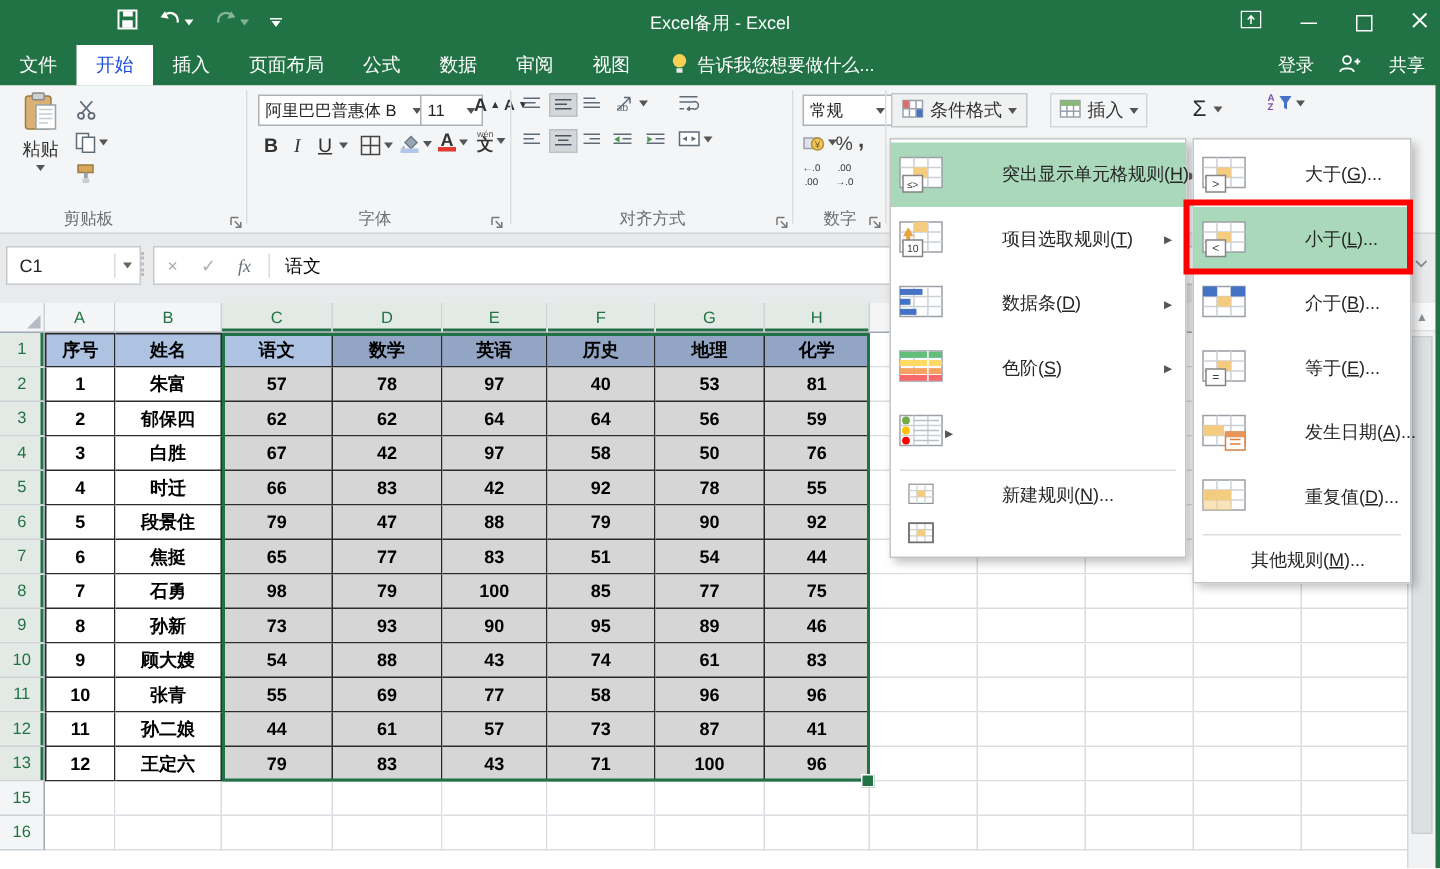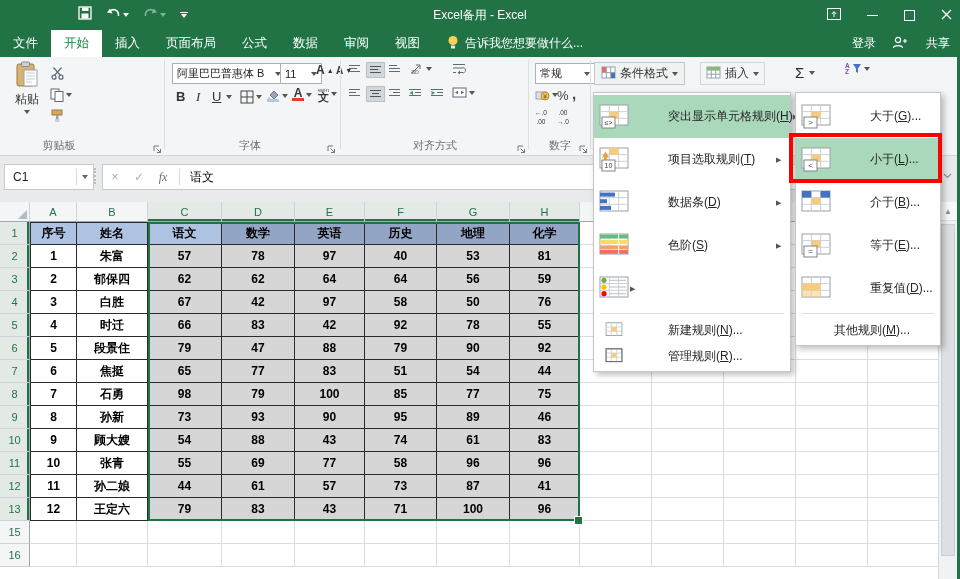--- a/index.html
+++ b/index.html
@@ -11,21 +11,21 @@
   .qbtn{display:flex;align-items:center;gap:2px;cursor:default;}
   .tri-dn{width:0;height:0;border-left:3px solid transparent;border-right:3px solid transparent;border-top:4px solid #fff;display:inline-block;}
   .tri-dn.dim{border-top-color:rgba(255,255,255,.45);}
   .wintitle{position:absolute;left:0;right:0;top:0;height:30px;line-height:30px;text-align:center;font-size:12px;color:#fff;}
   .winctl{position:absolute;right:8px;top:0;height:30px;display:flex;align-items:center;gap:26px;}
   .wc-min{width:11px;height:1px;background:#fff;}
   .wc-max{width:9px;height:9px;border:1px solid #fff;}
   
   .tabrow{position:absolute;left:0;top:30px;width:960px;height:27px;background:#217346;display:flex;align-items:stretch;}
   .tab{color:#fff;font-size:12.5px;line-height:27px;padding:0 13px;cursor:default;}
-  .tab.active{background:#fff;color:#15803d;}
+  .tab.active{background:#fff;color:#1d4ed8;}
   .tellme{display:flex;align-items:center;gap:6px;color:#fff;font-size:12px;margin-left:14px;}
   .account{position:absolute;right:10px;top:30px;height:27px;display:flex;align-items:center;gap:16px;color:#fff;font-size:12px;}
   .sharebox{display:flex;align-items:center;gap:19px;}
   
   .ribbon{position:absolute;left:0;top:57px;width:960px;height:98px;background:#F4F5F6;border-bottom:1px solid #D2D6D9;}
   .rg-sep{position:absolute;top:3px;bottom:6px;width:1px;background:#DCDFE2;}
   .rg-label{position:absolute;bottom:2px;font-size:11px;color:#6b6f73;text-align:center;}
   .launcher{position:absolute;bottom:3px;width:11px;height:11px;}
   .rbtn-big{position:absolute;display:flex;flex-direction:column;align-items:center;font-size:12px;color:#333;cursor:default;}
   .mini{position:absolute;display:flex;align-items:center;gap:2px;color:#444;}
@@ -780,21 +780,20 @@
       </div>
       <div class="mi small">
         <span class="micon sm">
           <svg width="22" height="20" viewBox="0 0 22 20">
             <rect x="1" y="1" width="20" height="16" fill="#fff" stroke="#8a9096"></rect>
             <path d="M7.6 1 V17 M14.3 1 V17 M1 6.3 H21 M1 11.6 H21" stroke="#CBD0D5" fill="none"></path>
             <rect x="7.6" y="6.3" width="6.7" height="5.3" fill="#F5CC7F"></rect>
             <rect x="1" y="1" width="20" height="16" fill="none" stroke="#6E6E6E" stroke-width="1.4"></rect>
           </svg>
         </span>
-        <span class="mlabel">管理规则(<u>R</u>)...</span>
         <span class="marrow"></span>
       </div>
     </div>
 
   <div class="menu" id="submenu">
       <div class="mi big">
         <span class="micon">
           <svg width="30" height="26" viewBox="0 0 30 26">
             <rect x="1" y="1" width="28" height="20" fill="#fff" stroke="#9AA0A6"></rect>
             <path d="M10.3 1 V21 M19.6 1 V21 M1 7.6 H29 M1 14.3 H29" stroke="#CBD0D5" fill="none"></path>
@@ -844,20 +843,34 @@
           </svg>
         </span>
         <span class="mlabel">等于(<u>E</u>)...</span>
         <span class="marrow"></span>
       </div>
       <div class="mi big">
         <span class="micon">
           <svg width="30" height="26" viewBox="0 0 30 26">
             <rect x="1" y="1" width="28" height="20" fill="#fff" stroke="#9AA0A6"></rect>
             <path d="M10.3 1 V21 M19.6 1 V21 M1 7.6 H29 M1 14.3 H29" stroke="#CBD0D5" fill="none"></path>
+            <rect x="1" y="7.6" width="14" height="6.7" fill="#F5CC7F"></rect>
+            <rect x="16" y="12" width="13" height="12" fill="#fff" stroke="#D9803F"></rect>
+            <rect x="16" y="12" width="13" height="3.5" fill="#E8945A"></rect>
+            <path d="M19 17 H26 M19 20 H26" stroke="#D9803F"></path>
+          </svg>
+        </span>
+        <span class="mlabel">发生日期(<u>A</u>)...</span>
+        <span class="marrow"></span>
+      </div>
+      <div class="mi big">
+        <span class="micon">
+          <svg width="30" height="26" viewBox="0 0 30 26">
+            <rect x="1" y="1" width="28" height="20" fill="#fff" stroke="#9AA0A6"></rect>
+            <path d="M10.3 1 V21 M19.6 1 V21 M1 7.6 H29 M1 14.3 H29" stroke="#CBD0D5" fill="none"></path>
             <rect x="1" y="7.6" width="18.6" height="6.7" fill="#F5CC7F"></rect>
             <rect x="1" y="14.3" width="18.6" height="6.7" fill="#F5CC7F" opacity=".55"></rect>
           </svg>
         </span>
         <span class="mlabel">重复值(<u>D</u>)...</span>
         <span class="marrow"></span>
       </div>
       <div class="msep"></div>
       <div class="mi small">
         <span class="mlabel noicon">其他规则(<u>M</u>)...</span>

